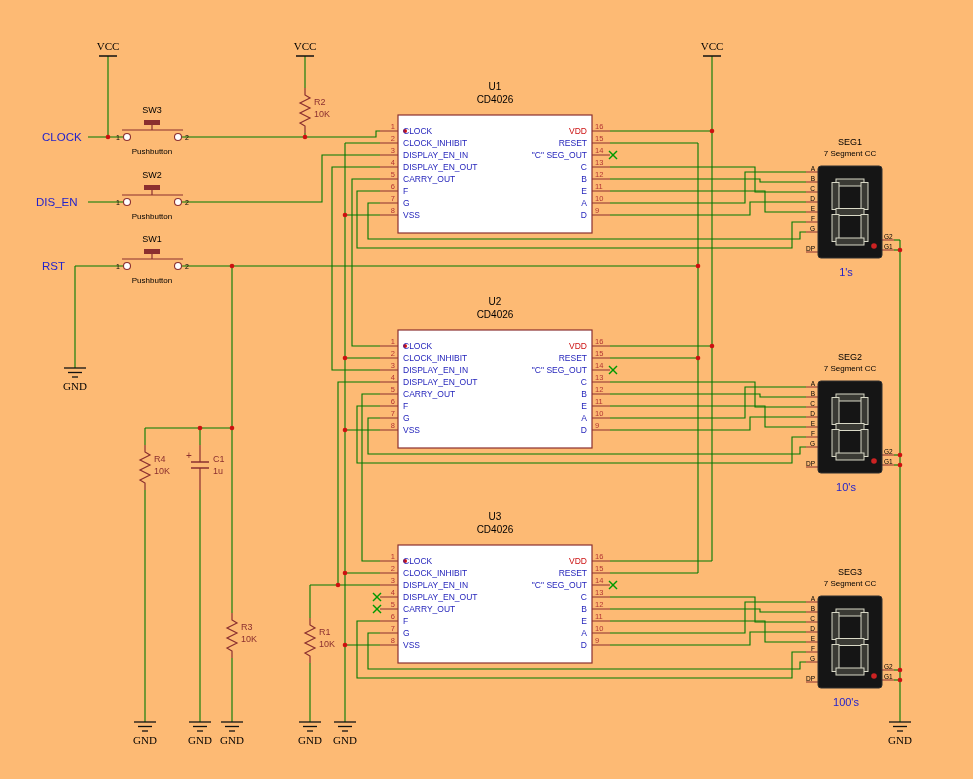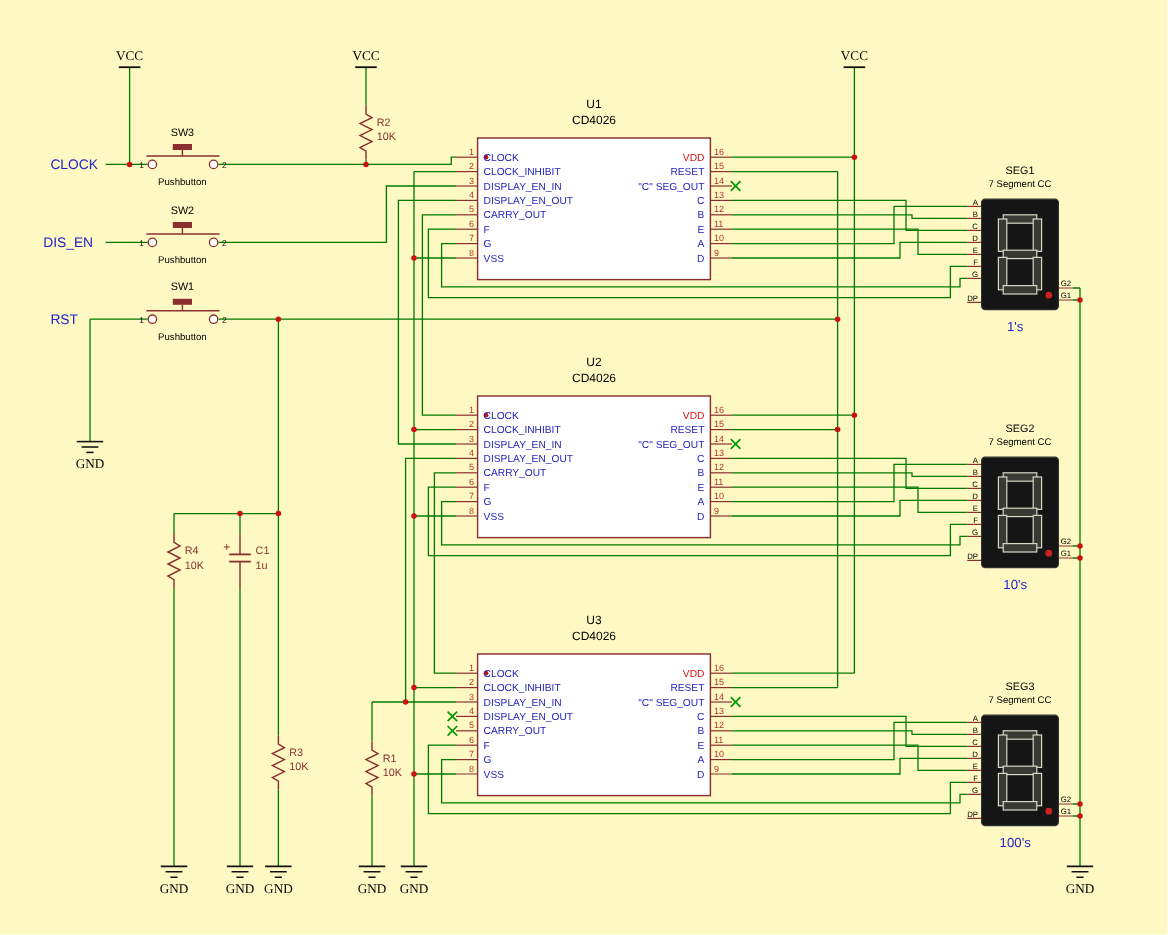--- a/index.html
+++ b/index.html
@@ -1,16 +1,16 @@
 <!DOCTYPE html>
 <html><head>
 <meta charset="utf-8">
 <style>
   html,body{margin:0;padding:0;background:#ffffff;}
-  .canvas{width:973px;height:779px;background:#fef9c3;position:relative;overflow:hidden;}
+  .canvas{width:973px;height:779px;background:#fdba74;position:relative;overflow:hidden;}
   svg{display:block;font-family:"Liberation Sans",sans-serif;}
   text{user-select:none;}
 </style>
 </head>
 <body>
 
 <div class="canvas">
   <svg id="sch" width="973" height="779" viewBox="0 0 973 779">
     <g id="layer-wires">
         <polyline points="88,137 123,137" fill="none" stroke="#007a00" stroke-width="1.1"></polyline>

